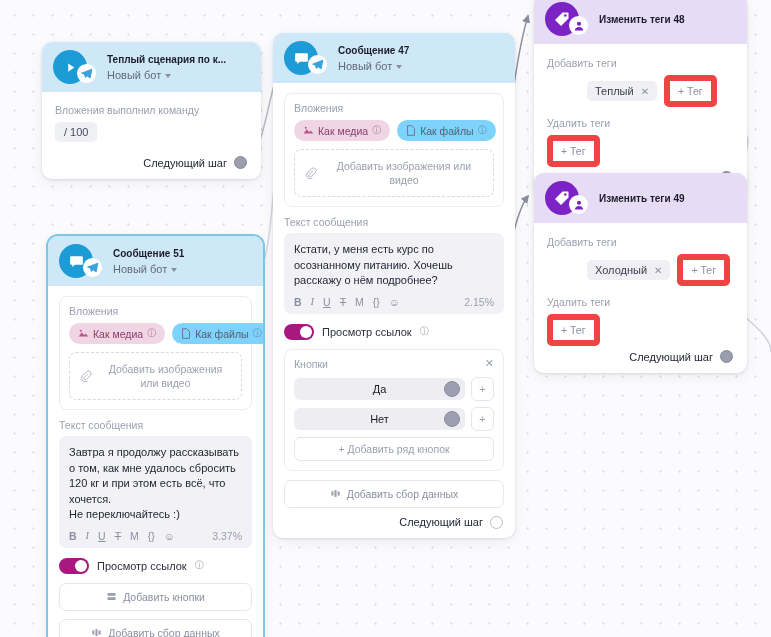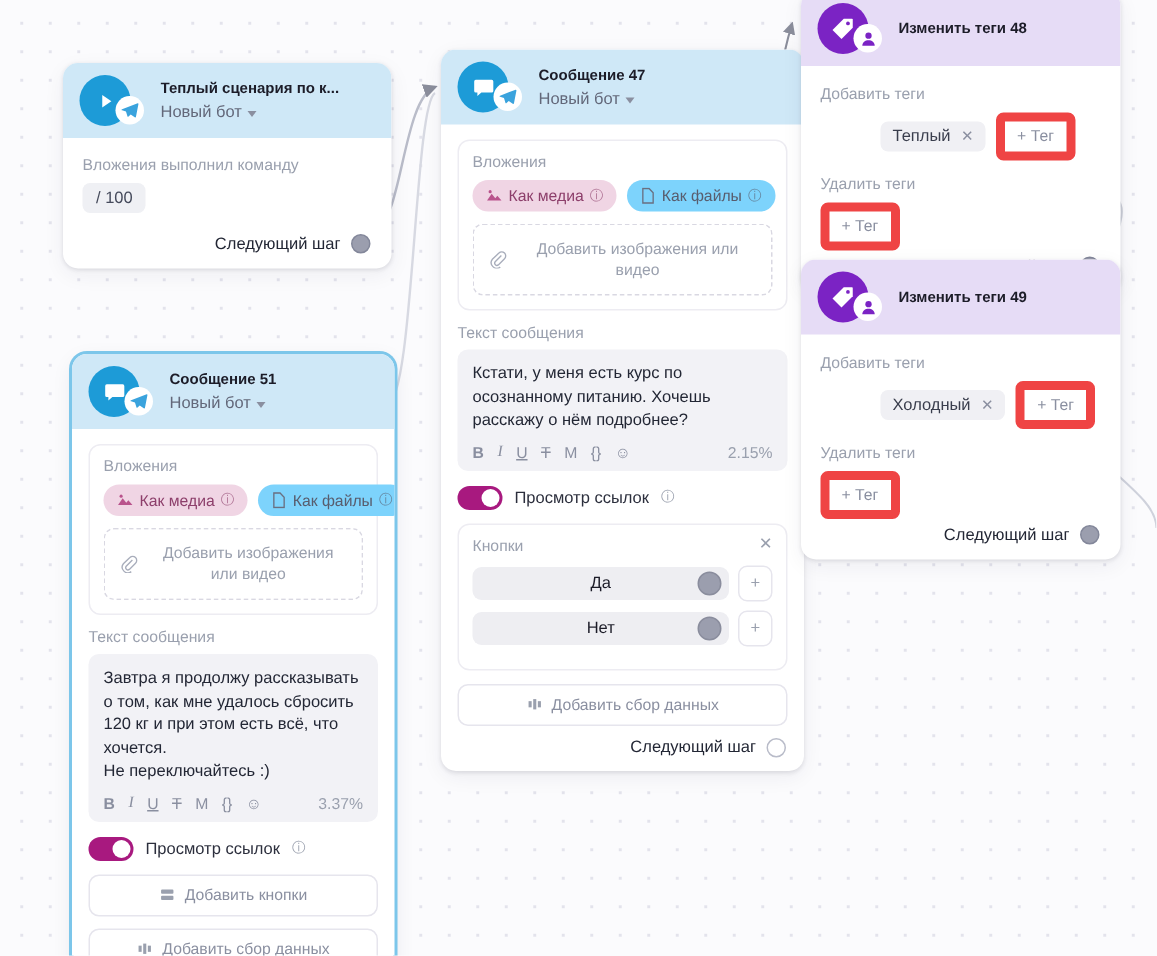--- a/index.html
+++ b/index.html
@@ -367,21 +367,21 @@
     <div class="node-body" style="padding:12px 13px 10px 13px;">
       <div class="field-label">Вложения выполнил команду</div>
       <div class="cmd-chip">/ 100</div>
       <div class="next-row" style="margin-top:14px;">
         <span class="next-label">Следующий шаг</span>
         <span class="handle filled"></span>
       </div>
     </div>
   </div>
 
-  <div class="node" style="left:294px; top:33px; width:242px;">
+  <div class="node" style="left:273px; top:33px; width:242px;">
     <div class="node-header hdr-blue">
       <div class="avatar-wrap">
         <div class="avatar av-blue">
           <svg width="17" height="17" viewBox="0 0 16 16">
               <path d="M3 3h10a1 1 0 0 1 1 1v6a1 1 0 0 1-1 1H6.5L4 13.2V11H3a1 1 0 0 1-1-1V4a1 1 0 0 1 1-1z" fill="#fff"></path>
             </svg>
         </div>
         <div class="badge">
           <svg width="13" height="13" viewBox="0 0 16 16">
               <path d="M14.5 2.2 1.7 7.1c-.6.2-.6.8 0 1l3.2 1 1.2 3.8c.1.5.5.6.9.2l1.8-1.7 3.3 2.4c.5.3.9.1 1-.5l2-10.3c.1-.6-.3-.9-.6-.8z" fill="#3aa3dd"></path>
@@ -461,20 +461,21 @@
           </span>
           <span class="kb-plus">+</span>
         </div>
         <div class="kb-row">
           <span class="kb-btn">
             <span>Нет</span>
             <span class="kb-handle"></span>
           </span>
           <span class="kb-plus">+</span>
         </div>
+        <div class="add-row-btn">+ Добавить ряд кнопок</div>
       </div>
 
       <div class="ghost-btn">
         <svg width="11" height="11" viewBox="0 0 16 16">
             <rect x="2" y="5" width="3" height="6" fill="#9aa0ae"></rect>
             <rect x="6.5" y="3" width="3" height="10" fill="#9aa0ae"></rect>
             <rect x="11" y="5" width="3" height="6" fill="#9aa0ae"></rect>
           </svg>
         <span>Добавить сбор данных</span>
       </div>

